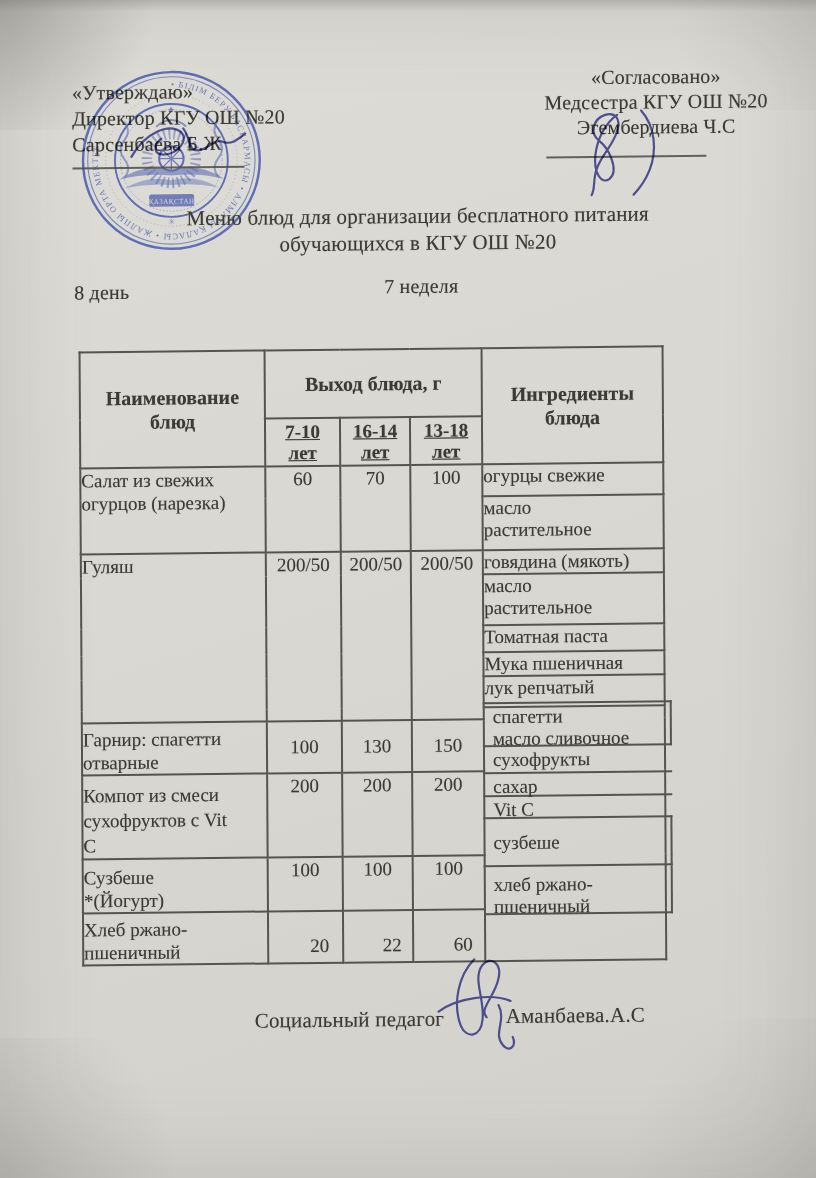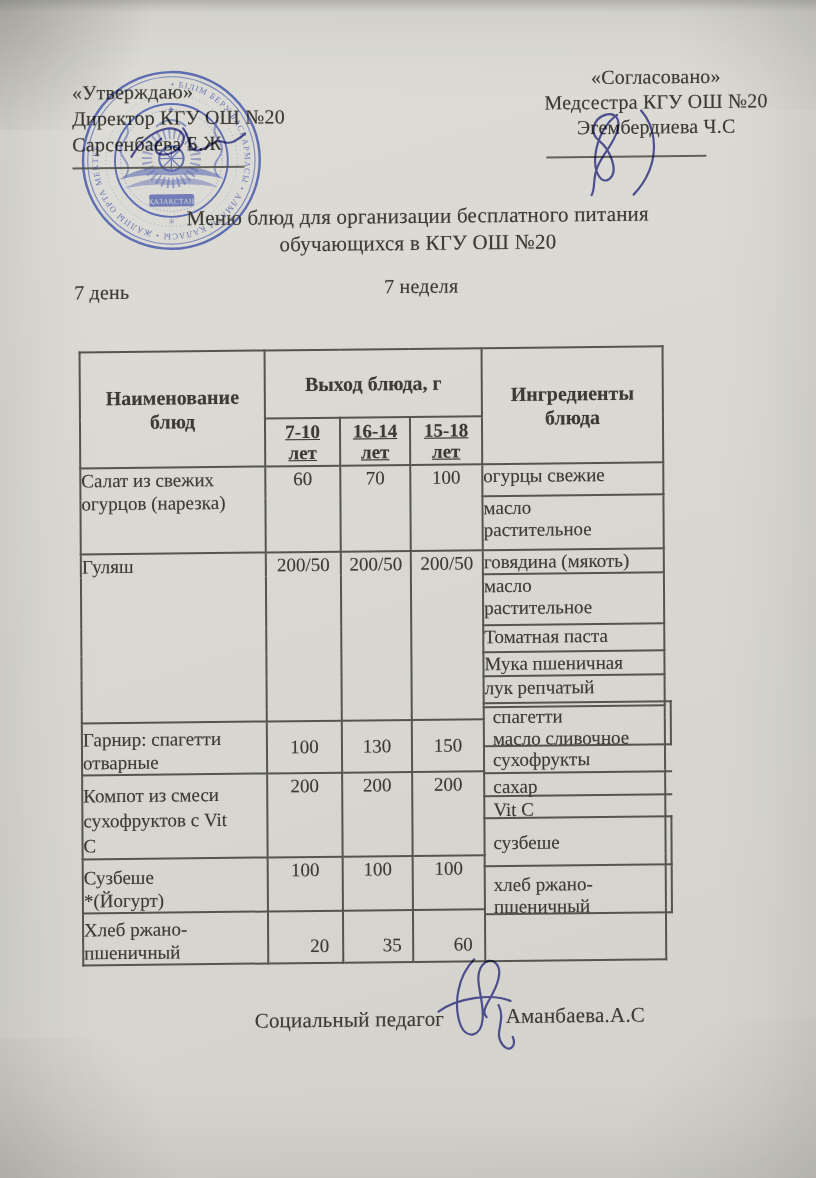--- a/index.html
+++ b/index.html
@@ -140,21 +140,21 @@
         <path d="M72 12 C 60 20, 52 36, 50 52 C 48 70, 56 82, 64 76 C 74 68, 64 46, 54 38 C 44 30, 48 16, 60 12 C 70 9, 76 16, 72 28 C 68 42, 58 50, 52 64 C 47 75, 50 86, 46 92"></path>
         <path d="M96 8 C 110 24, 112 48, 104 68 C 99 80, 92 88, 88 92"></path>
       </g>
     </svg>
 
     <div class="txt title-block">
       <div>Меню блюд для организации бесплатного питания</div>
       <div>обучающихся в КГУ ОШ №20</div>
     </div>
 
-    <div class="txt day-label">7 день</div>
+    <div class="txt day-label">8 день</div>
     <div class="txt week-label">7 неделя</div>
 
     <table class="menu-table">
       <colgroup>
         <col style="width:185px">
           <col style="width:75px">
           <col style="width:70px">
         <col style="width:72px">
           <col style="width:181px">
       </colgroup>
@@ -164,21 +164,21 @@
 блюд</th>
           <th colspan="3">Выход блюда, г</th>
           <th rowspan="2">Ингредиенты
 блюда</th>
         </tr>
         <tr style="height:45px">
           <th class="th-age">7-10
 лет</th>
           <th class="th-age">16-14
 лет</th>
-          <th class="th-age">15-18
+          <th class="th-age">13-18
 лет</th>
         </tr>
       </thead>
       <tbody>
 
         <tr style="height:32px">
           <td class="t-name" rowspan="2">Салат из свежих
 огурцов (нарезка)</td>
           <td class="t-val" rowspan="2">60</td>
           <td class="t-val" rowspan="2">70</td>
@@ -236,21 +236,21 @@
 *(Йогурт)</td>
           <td class="t-val">100</td>
           <td class="t-val">100</td>
           <td class="t-val">100</td>
         </tr>
 
         <tr style="height:44px">
           <td class="t-name pt4">Хлеб ржано-
 пшеничный</td>
           <td class="t-val bot">20</td>
-          <td class="t-val bot">35</td>
+          <td class="t-val bot">22</td>
           <td class="t-val bot">60</td>
         </tr>
       </tbody>
     </table>
 
     <div class="ing-sub">
       <div class="r r1">спагетти
 масло сливочное</div>
       <div class="r r2">сухофрукты</div>
       <div class="r r3">сахар</div>

